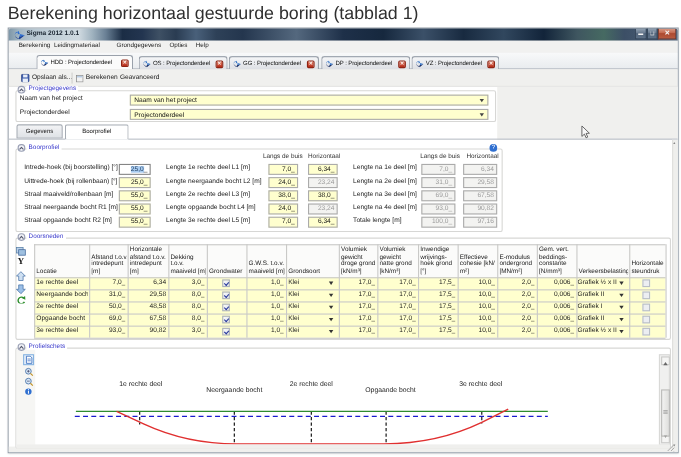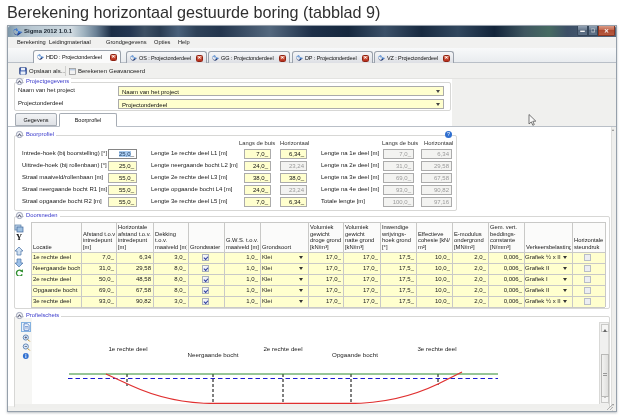--- a/index.html
+++ b/index.html
@@ -32,21 +32,21 @@
 .cell{position:absolute;font-size:6px;color:#1a1a1a;overflow:hidden;white-space:nowrap;padding-top:2px;}
 .chead{position:absolute;font-size:5.8px;color:#1a1a1a;line-height:6.4px;overflow:hidden;white-space:nowrap;}
 .vline{position:absolute;width:1px;background:#c9c9c7;}
 .hline{position:absolute;height:1px;background:#c9c9c7;}
 .cb{position:absolute;width:7px;height:7px;border:1px solid #aab0bc;background:linear-gradient(135deg,#fbfbfd,#dde2ea);}
 .cb.on:after{content:"";position:absolute;left:1.2px;top:0.8px;width:3px;height:2.2px;border-left:1px solid #2a3a9c;border-bottom:1px solid #2a3a9c;transform:rotate(-48deg);}
 .dd{position:absolute;width:0;height:0;border:2.6px solid transparent;border-top:3.5px solid #333;}
 
 </style></head>
 <body>
-<div id="pgtitle" class="ab">Berekening horizontaal gestuurde boring (tabblad 9)</div>
+<div id="pgtitle" class="ab">Berekening horizontaal gestuurde boring (tabblad 1)</div>
 <div id="win" class="ab">
   <div id="tbar" class="ab">
     <svg class="ab" style="left:5px;top:1.5px" width="10" height="8" viewBox="0 0 10 8">
         <path d="M0.5,4.5 Q0.5,1.5 3.5,1.5 L3,3.2 L5,2.8 L3.8,0 L3.2,0.8 Q0,1 0.5,4.5 Z" fill="#2f6fd0"></path>
         <path d="M0.5,3.5 Q1,6.5 4.5,6.8 L4.2,5.5 L9.5,4 L4.5,7.8 L4.3,7.2 Q0.8,7 0.5,3.5 Z" fill="#1a3a8c"></path>
         <path d="M5,3 L9.5,4 L4.8,5.6 Z" fill="#2f6fd0"></path>
       </svg>
     <span class="txt ab">Sigma 2012 1.0.1</span>
     <div class="capbtn ab" style="left:569px;width:11px;border-radius:0 0 0 2px;">
         <span>▬</span>

